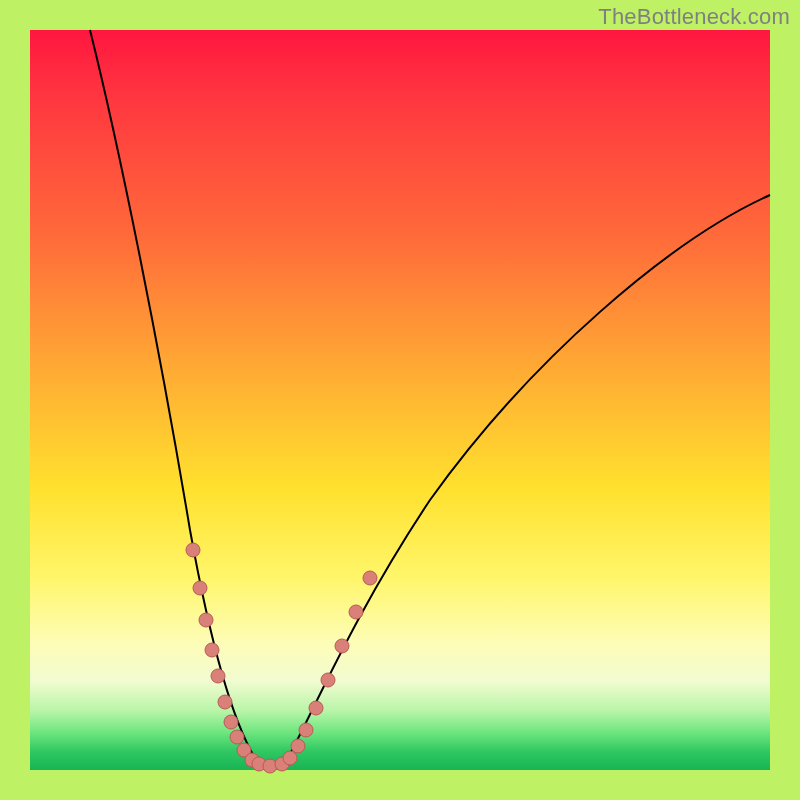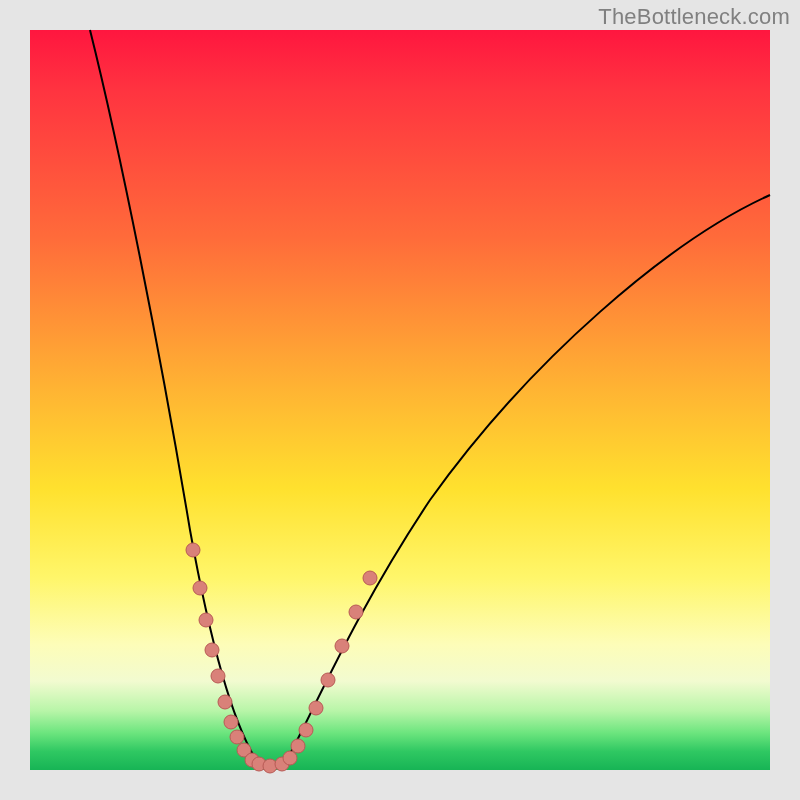--- a/index.html
+++ b/index.html
@@ -8,21 +8,21 @@
     width: 800px;
     height: 800px;
     background: #000;
     font-family: Arial, Helvetica, sans-serif;
     overflow: hidden;
   }
   .outer {
     position: relative;
     width: 800px;
     height: 800px;
-    background: #e5e5e5;
+    background: #bef264;
   }
   .plot-area {
     position: absolute;
     left: 30px;
     top: 30px;
     width: 740px;
     height: 740px;
     
     background: linear-gradient(to bottom,
       #ff163f 0%,

